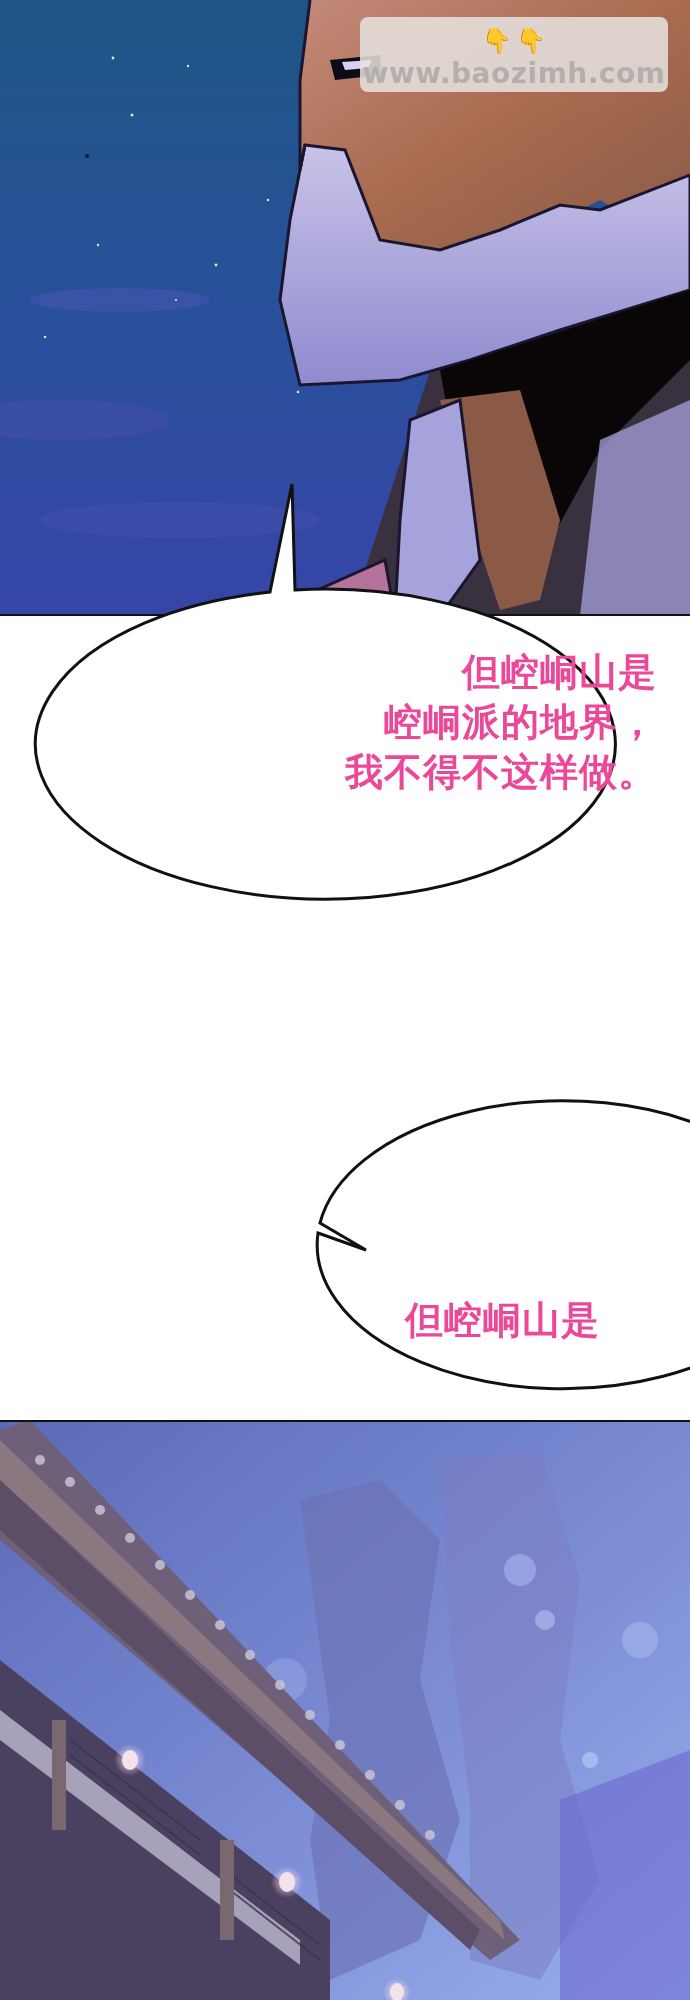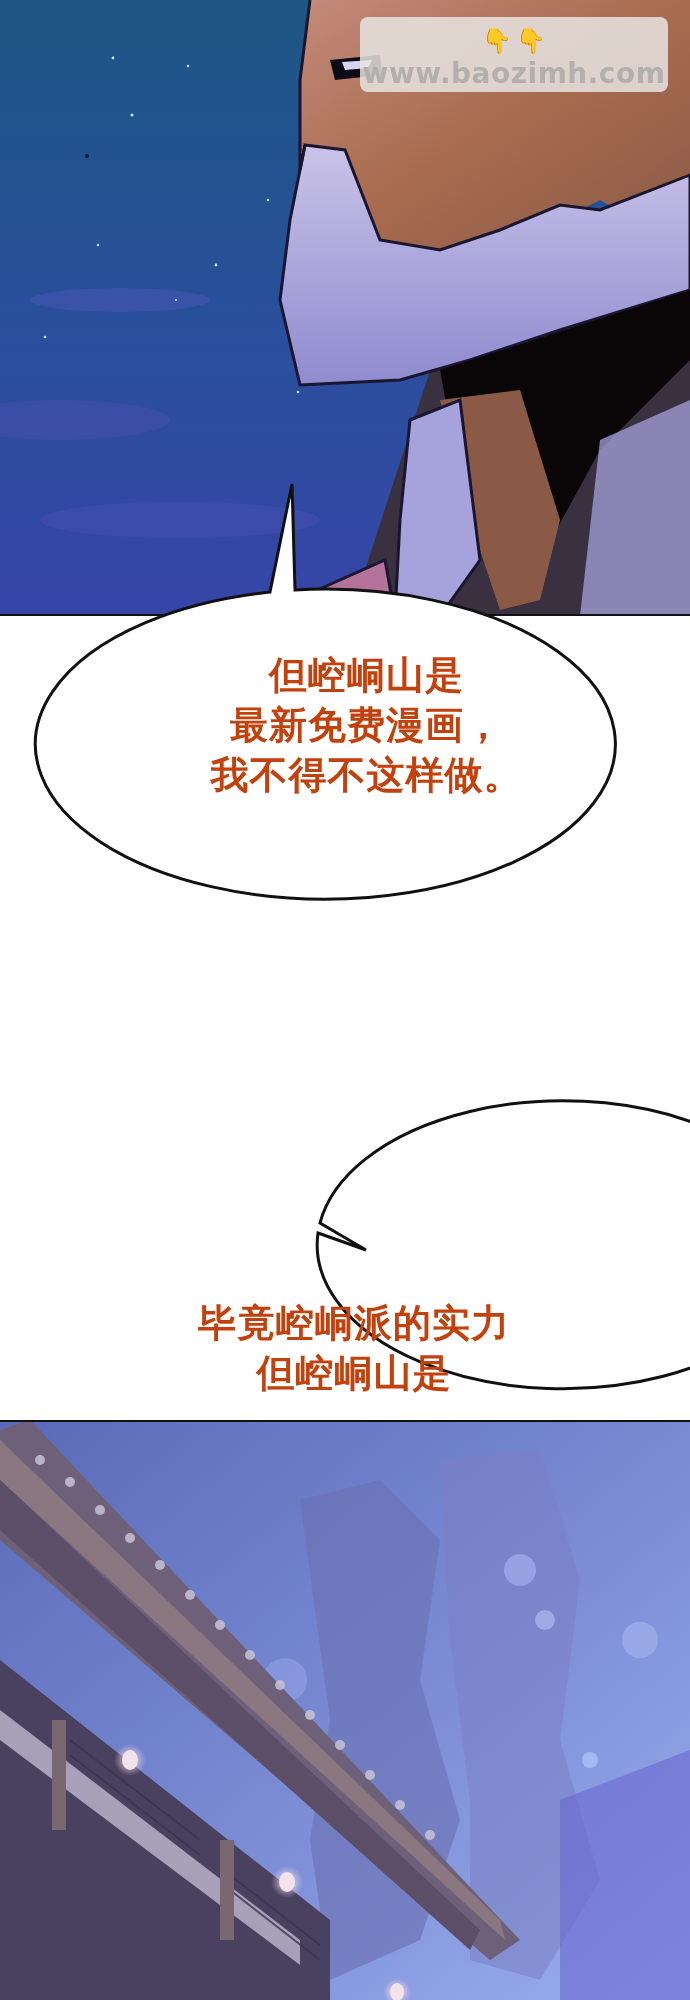--- a/index.html
+++ b/index.html
@@ -5,26 +5,27 @@
   html, body { margin: 0; padding: 0; background: #ffffff; }
   body { width: 690px; height: 2000px; position: relative; overflow: hidden; font-family: "DejaVu Sans", "Liberation Sans", sans-serif; }
   .panel { position: absolute; left: 0; width: 690px; overflow: hidden; }
   #panel-top { top: 0; height: 616px; }
   #panel-bottom { top: 1420px; height: 580px; }
   .panel svg { display: block; width: 100%; height: 100%; }
   .gutter { position: absolute; left: 0; width: 690px; background: #ffffff; }
   .bubble-layer { position: absolute; left: 0; top: 0; width: 690px; height: 2000px; pointer-events: none; }
   .bubble-text {
     position: absolute;
-    text-align: center;
-    color: #c2410c;
+    text-align: right;
+    color: #ec4899;
     font-weight: bold;
     font-size: 38px;
     line-height: 50px;
     letter-spacing: 1px;
+    font-family: Liberation Mono, monospace;
   }
   .bubble-text div { white-space: nowrap; }
   #bubble1-text { left: 76px; width: 581px; top: 650px; }
   #bubble2-text { left: 108px; width: 492px; top: 1298px; }
   .watermark {
     position: absolute; left: 360px; top: 17px; width: 308px; height: 75px;
     background: rgba(232, 228, 226, 0.85); border-radius: 8px;
     text-align: center; color: #b3afad;
   }
   .wm-line1 { font-size: 27px; line-height: 36px; margin-top: 6px; font-weight: bold; display: flex; justify-content: center; align-items: center; gap: 4px; }
@@ -184,20 +185,19 @@
            A 290 155 0 1 1 270 592 Z" fill="#ffffff" stroke="#111111" stroke-width="3"></path>
 
   <path d="M 318 1233
            L 366 1250
            L 320 1223
            A 246 144 0 1 1 318 1233 Z" fill="#ffffff" stroke="#111111" stroke-width="3"></path>
 </svg>
 
 <div class="bubble-text" id="bubble1-text">
   <div>但崆峒山是</div>
-  <div>最新免费漫画，</div>
+  <div>崆峒派的地界，</div>
   <div>我不得不这样做。</div>
 </div>
 
 <div class="bubble-text" id="bubble2-text">
-  <div>毕竟崆峒派的实力</div>
   <div>但崆峒山是</div>
 </div>
 
 </body></html>

